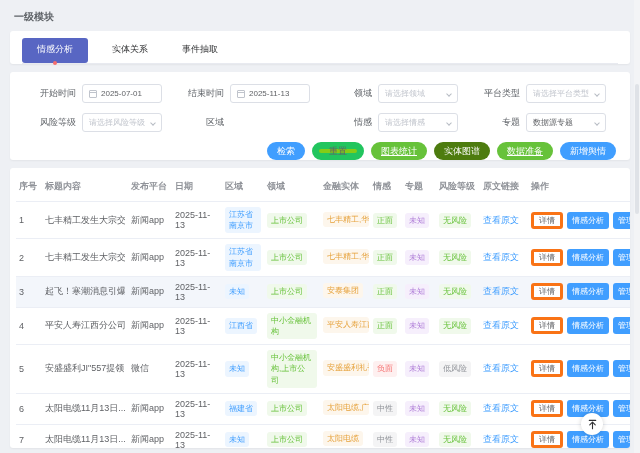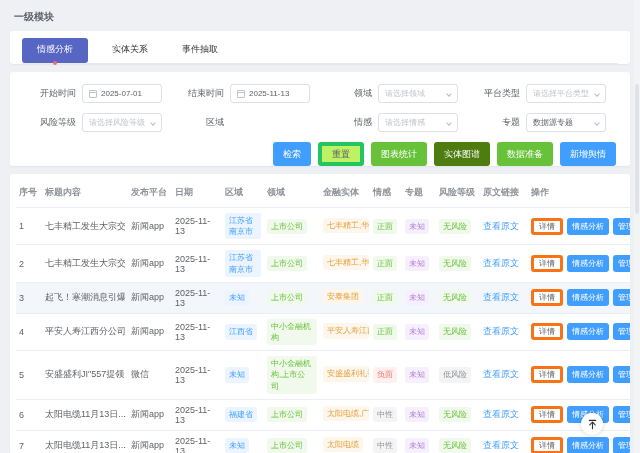--- a/index.html
+++ b/index.html
@@ -29,25 +29,25 @@
   .field { flex:1; max-width:104px; height:19px; border:1px solid #dcdfe6; border-radius:3px;
     display:flex; align-items:center; padding:0 6px; gap:4px; background:#fff; cursor:pointer; }
   .fval { font-size:8px; color:#606266; white-space:nowrap; overflow:hidden; }
   .fph  { font-size:8px; color:#c0c4cc; white-space:nowrap; overflow:hidden; }
   .cal { width:8px; height:8px; border:1px solid #c0c4cc; border-radius:1px; position:relative; flex-shrink:0; }
   .cal:before { content:""; position:absolute; top:1.5px; left:0; right:0; height:1px; background:#c0c4cc; }
   .chev { margin-left:auto; width:4px; height:4px; border-right:1px solid #b7bcc4;
     border-bottom:1px solid #b7bcc4; transform:rotate(45deg); flex-shrink:0; }
 
   .toolbar { display:flex; justify-content:flex-end; gap:7px; margin-top:3px; }
-  .btn { height:24px; padding:0 10px; border-radius:3px; font-size:9px; display:inline-flex;
+  .btn { height:18px; padding:0 10px; border-radius:9px; font-size:9px; display:inline-flex;
     align-items:center; border:none; cursor:pointer; white-space:nowrap; }
   .btn.primary { background:#409eff; color:#fff; }
-  .btn.plain   { background:#bef264; border:4px solid #22c55e; color:#606266; }
-  .btn.success { background:#67c23a; color:#fff; }
+  .btn.plain   { background:#84cc16; border:7px solid #22c55e; color:#606266; }
+  .btn.success { background:#67c23a; color:#fff;text-decoration:underline; }
   .btn.warning { background:#4d7c0f; color:#fff; }
 
   
   .table-card { margin-top:8px; padding:4px 0 0 6px; overflow:hidden; height:280px; }
   table { border-collapse:collapse; table-layout:fixed; width:640px; }
   th { font-size:9px; color:#909399; font-weight:bold; text-align:left; padding:8px 3px;
     border-bottom:1px solid #ebeef5; white-space:nowrap; overflow:hidden; }
   td { font-size:9px; color:#606266; padding:5px 3px; border-bottom:1px solid #ebeef5;
     vertical-align:middle; overflow:hidden; }
   tr.hl td { background:#f3f6fb; }

